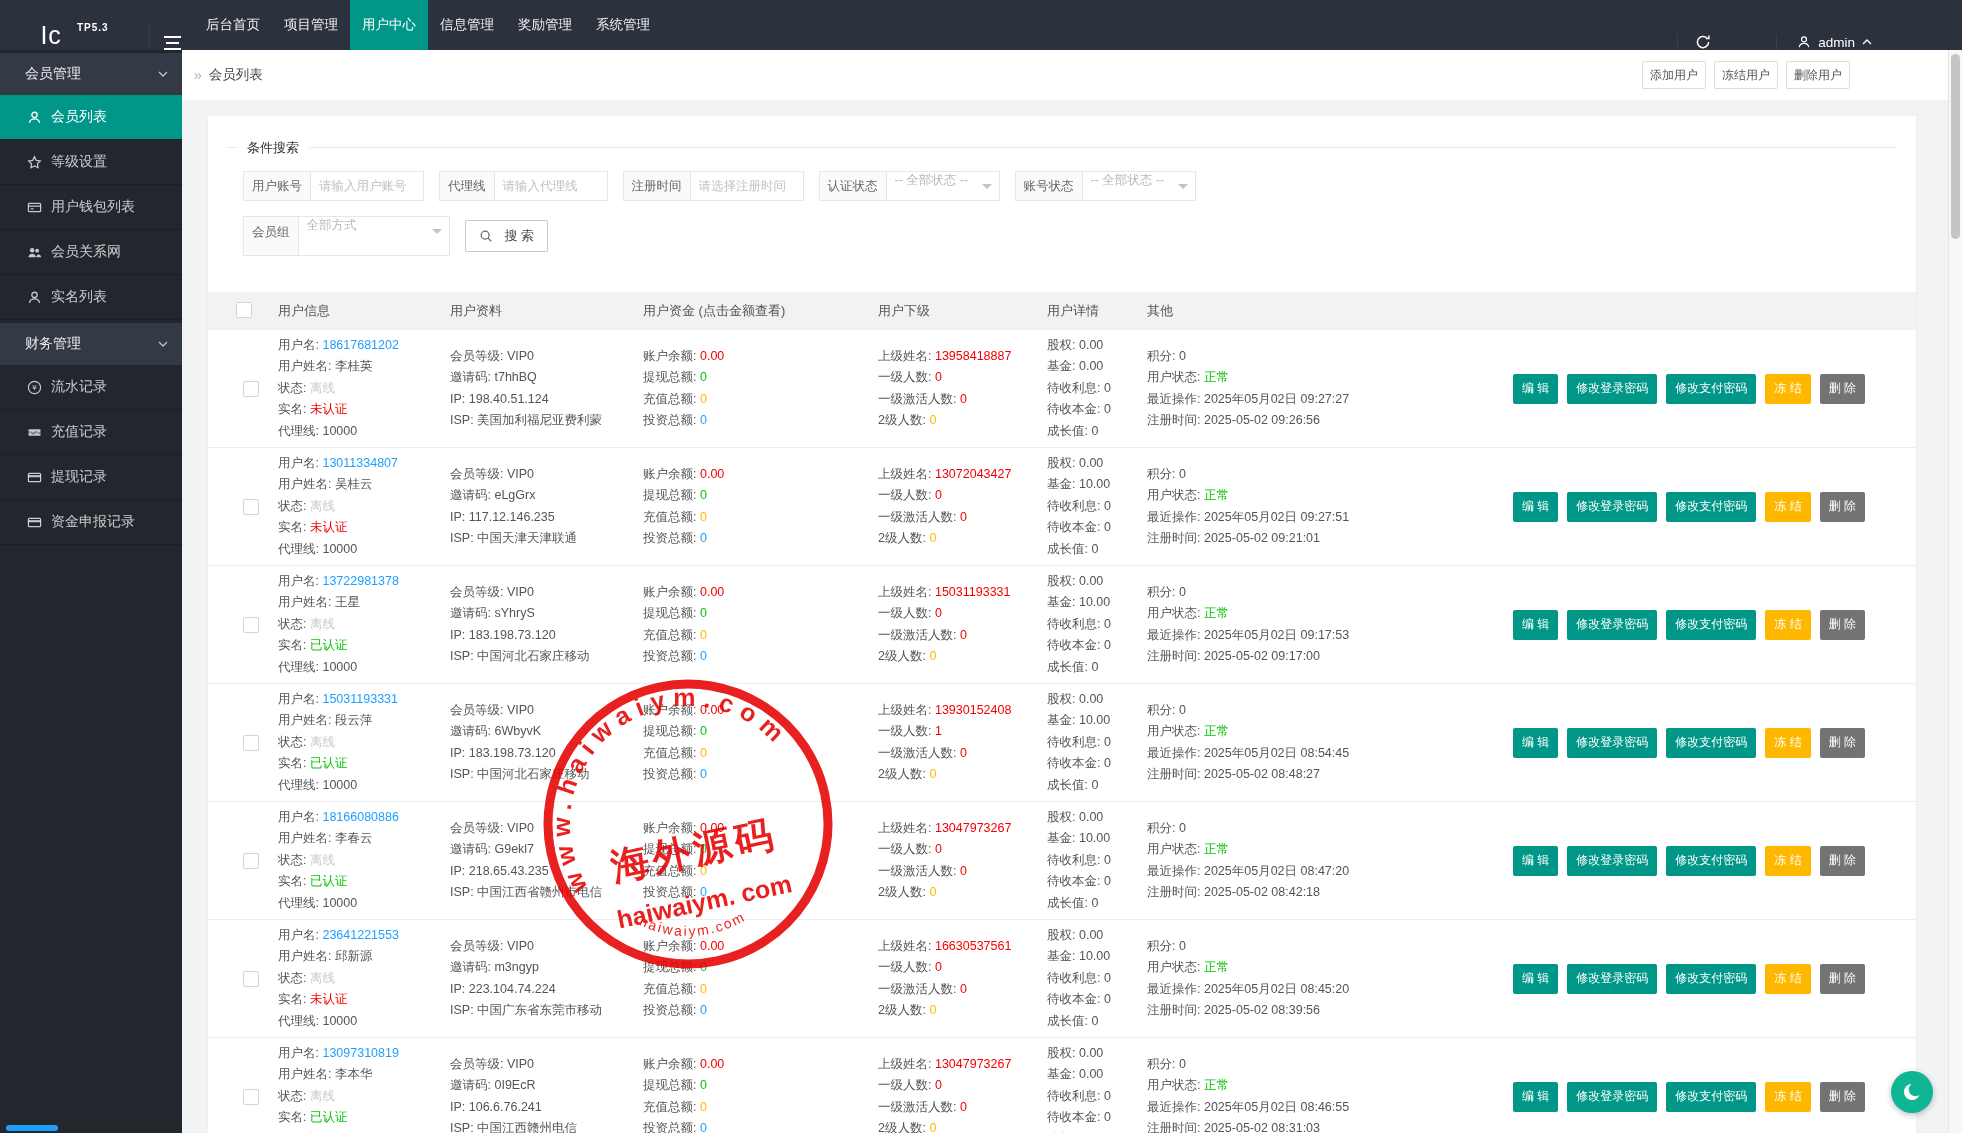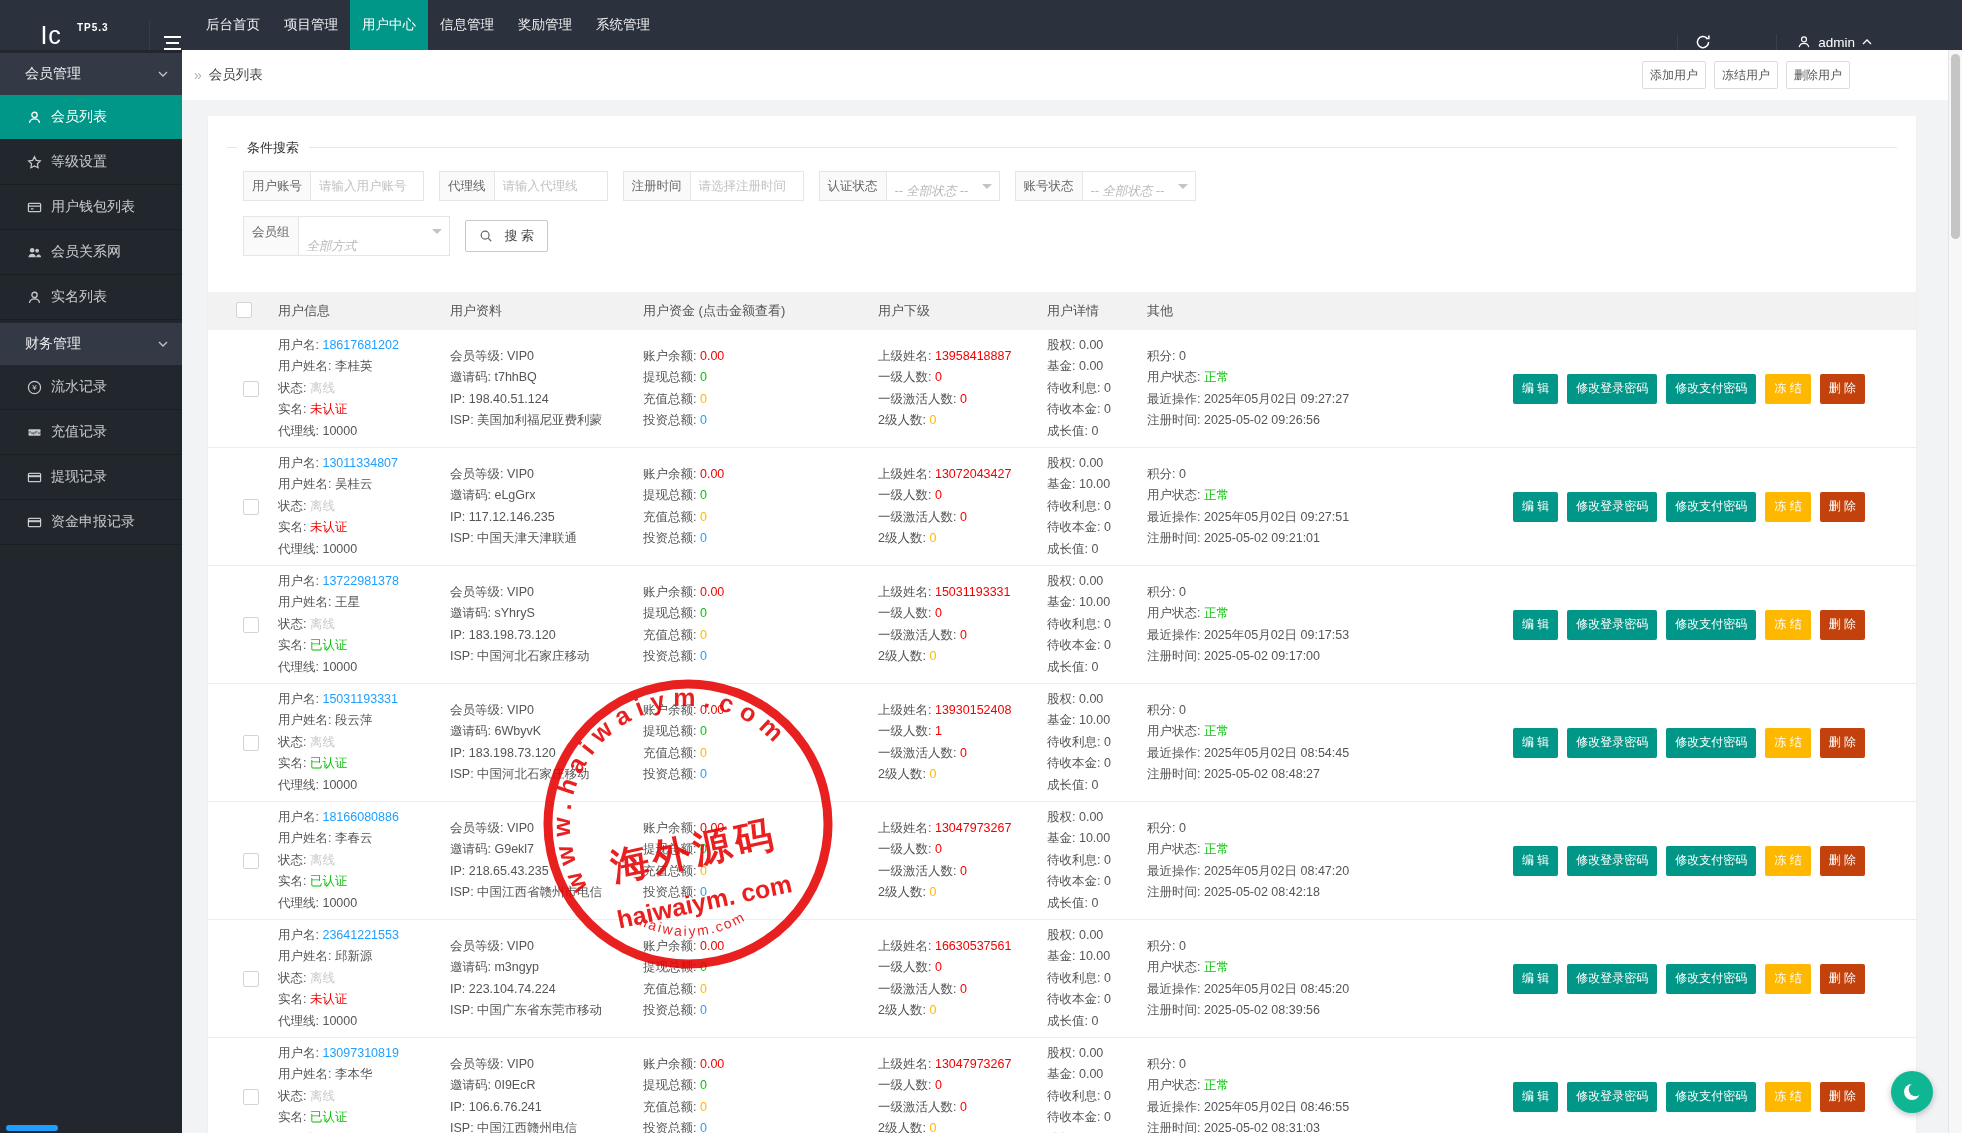--- a/index.html
+++ b/index.html
@@ -41,21 +41,21 @@
   .fieldset { margin:31px 19px 0; border-top:1px solid #e8e8e8; position:relative; }
   .legend { position:absolute; top:-9px; left:10px; background:#fff; padding:0 10px; font-size:13px; color:#333; }
   .search-rows { padding:23px 0 0 16px; }
   .srow { display:flex; gap:15px; align-items:center; }
   .srow + .srow { margin-top:15px; }
   .igroup { display:flex; height:30px; }
   .ilabel { background:#fafafa; border:1px solid #e6e6e6; padding:0 8px; line-height:28px; font-size:12.5px; color:#666; white-space:nowrap; }
   .igroup input { border:1px solid #e6e6e6; margin-left:-1px; width:114px; padding:0 8px; font-size:12.5px; color:#666; outline:none; }
   .igroup.wide input { width:316px; }
   .igroup input::placeholder { color:#c2c2c2; }
-  .sel { border:1px solid #e6e6e6; margin-left:-1px; width:114px; background:#fff; display:flex; align-items:flex-end; padding:0 20px 0 8px; font-size:12.5px; color:#b9b9b9; position:relative; cursor:pointer; white-space:nowrap;font-style:italic; }
+  .sel { border:1px solid #e6e6e6; margin-left:-1px; width:114px; background:#fff; display:flex; align-items:flex-start; padding:0 20px 0 8px; font-size:12.5px; color:#b9b9b9; position:relative; cursor:pointer; white-space:nowrap; }
   .sel.w150 { width:152px; }
   .sel .caret { position:absolute; right:7px; top:12px; width:0; height:0; border:5px solid transparent; border-top-color:#c4c4c4; }
   .g2 { height:40px; }
   .g2 .ilabel { line-height:30px; }
   .search-btn { height:32px; padding:0 13px; background:#fff; border:1px solid #c9c9c9; border-radius:2px; display:flex; align-items:center; gap:12px; font-size:13px; color:#444; cursor:pointer; }
 
   
   .table { margin-top:36px; }
   .thead { display:flex; align-items:center; height:38px; background:#f2f2f2; font-size:13px; color:#555; }
   .col { flex:0 0 auto; }
@@ -76,21 +76,21 @@
   .val { color:#555; }
   .v-link  { color:#1e9fff; cursor:pointer; }
   .v-red   { color:#f50000; }
   .v-green { color:#0ac20a; }
   .v-orange{ color:#ffb800; }
   .v-blue  { color:#1e9fff; }
   .v-muted { color:#c9c9c9; }
   .rbtn { height:30px; padding:0 9px; border:none; border-radius:2px; color:#fff; font-size:12px; cursor:pointer; white-space:nowrap; }
   .rbtn.teal   { background:#009688; }
   .rbtn.orange { background:#ffb800; }
-  .rbtn.red    { background:#c2410c; }
+  .rbtn.red    { background:#737373; }
 
   
   .stamp { position:absolute; left:538px; top:674px; width:300px; height:300px; z-index:40; pointer-events:none; opacity:.87; }
 
   
   .scrollbar { position:absolute; top:50px; right:0; bottom:0; width:14px; background:#f7f7f7; border-left:1px solid #e5e5e5; z-index:50; }
   .scroll-thumb { position:absolute; top:4px; left:2px; width:9px; height:185px; background:#c5c5c5; border-radius:5px; cursor:pointer; }
 
   
   .fab { position:absolute; left:1891px; top:1071px; width:42px; height:42px; border-radius:50%; background:#0fb694; z-index:60; display:flex; align-items:center; justify-content:center; box-shadow:0 2px 6px rgba(0,0,0,.25); cursor:pointer; }

